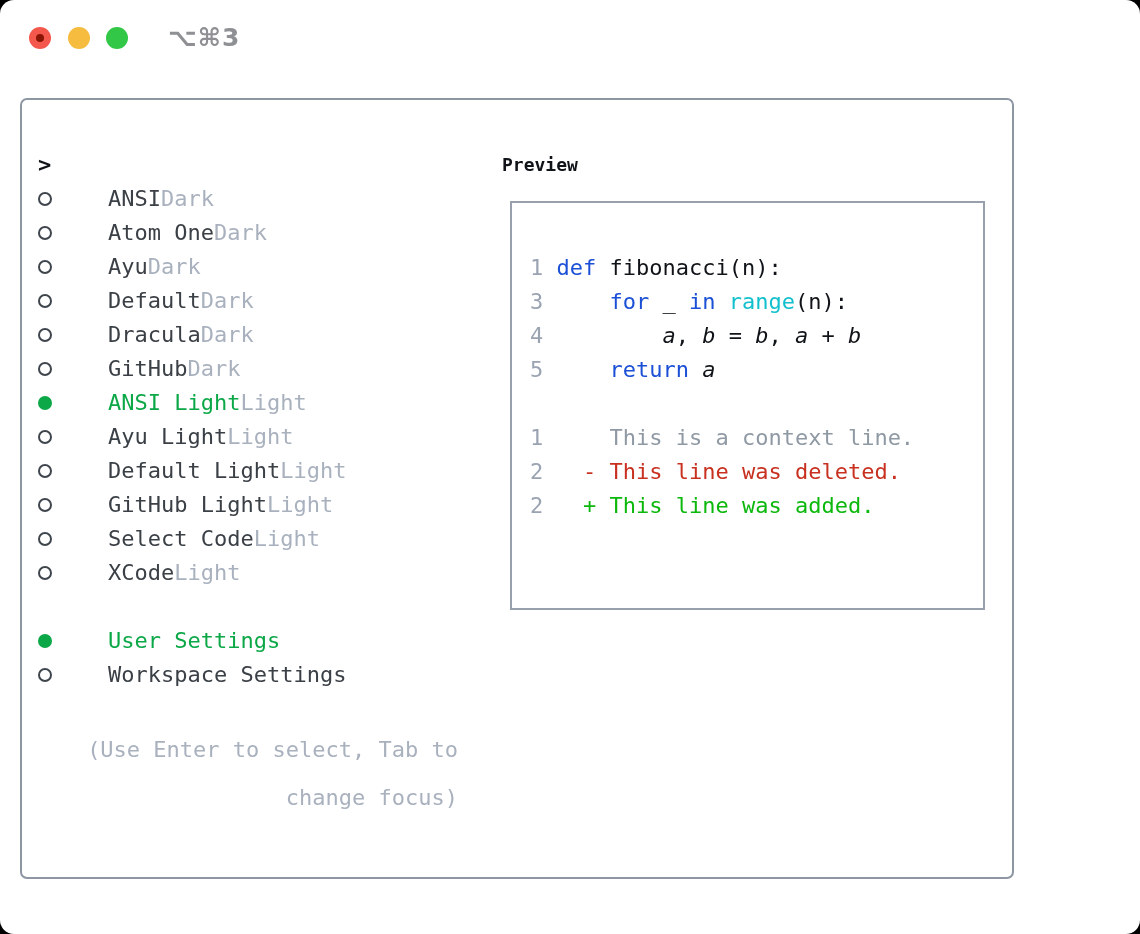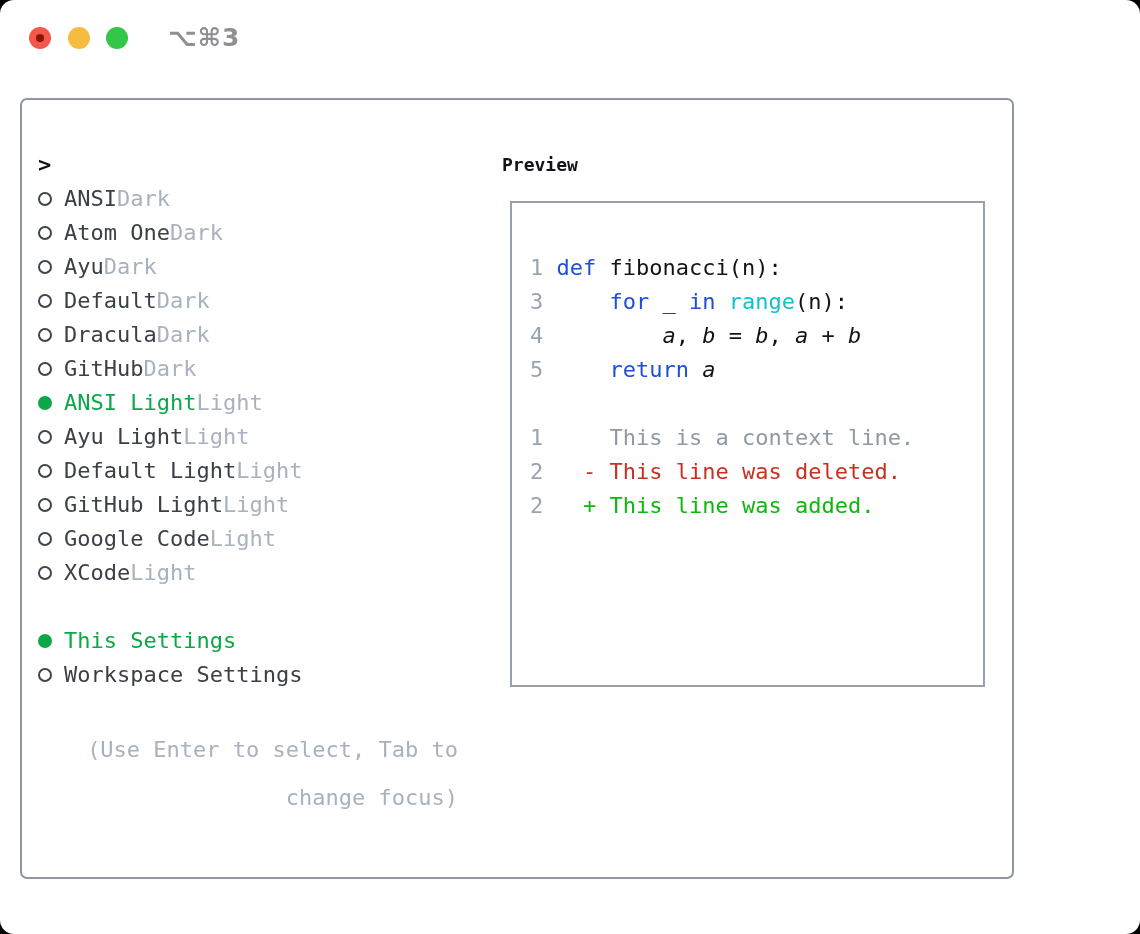--- a/index.html
+++ b/index.html
@@ -49,32 +49,32 @@
     position:absolute;left:16px;top:48px;width:440px;
     font-size:22px;line-height:34px;color:var(--text-dark);
   }
   .row{height:34px;display:flex;align-items:center;white-space:pre;}
   .mk{width:14px;height:14px;border-radius:50%;box-sizing:border-box;margin-right:12px;flex:none;}
   .mk.off{border:2px solid #3f454d;}
   .mk.on{background:var(--green-ui);}
   .hdr{color:var(--text-black);font-weight:bold;}
   .hdr-plain{color:var(--text-black);}
   .indent{padding-left:26px;}
-  .name{color:var(--text-dark);}
+  .name{color:var(--text-dark);margin-left:44px;}
   .name.sel{color:var(--green-ui);}
   .tag{color:var(--gray-tag);}
   .spacer{height:34px;}
   .hint{width:420px;color:var(--gray-hint);line-height:48px;white-space:normal;text-align:right;}
   
   .preview-label{
     position:absolute;left:480px;top:48px;font-size:18px;line-height:34px;
     font-weight:bold;color:var(--text-black);
   }
   .preview-box{
-    position:absolute;left:488px;top:101px;width:475px;height:486px;
+    position:absolute;left:488px;top:101px;width:475px;height:409px;
     border:2px solid #97a0ab;box-sizing:border-box;background:#fff;overflow:hidden;
   }
   .code{padding:48px 0 0 18px;font-size:22px;line-height:34px;color:var(--text-black);}
   .code-line{white-space:pre;height:34px;}
   .g{color:var(--gray-gutter);}
   .kw{color:var(--blue-kw);}
   .bi{color:var(--cyan-builtin);}
   .nm{color:var(--green-code);}
   .vr{font-style:italic;color:var(--text-black);}
   .cx{color:var(--gray-ctx);}
@@ -105,29 +105,29 @@
           <div class="row"><span class="mk off"></span><span class="name">ANSI</span> <span class="tag">Dark</span></div>
           <div class="row"><span class="mk off"></span><span class="name">Atom One</span> <span class="tag">Dark</span></div>
           <div class="row"><span class="mk off"></span><span class="name">Ayu</span> <span class="tag">Dark</span></div>
           <div class="row"><span class="mk off"></span><span class="name">Default</span> <span class="tag">Dark</span></div>
           <div class="row"><span class="mk off"></span><span class="name">Dracula</span> <span class="tag">Dark</span></div>
           <div class="row"><span class="mk off"></span><span class="name">GitHub</span> <span class="tag">Dark</span></div>
           <div class="row"><span class="mk on"></span><span class="name sel">ANSI Light</span> <span class="tag">Light</span></div>
           <div class="row"><span class="mk off"></span><span class="name">Ayu Light</span> <span class="tag">Light</span></div>
           <div class="row"><span class="mk off"></span><span class="name">Default Light</span> <span class="tag">Light</span></div>
           <div class="row"><span class="mk off"></span><span class="name">GitHub Light</span> <span class="tag">Light</span></div>
-          <div class="row"><span class="mk off"></span><span class="name">Google Code</span> <span class="tag">Light</span></div>
+          <div class="row"><span class="mk off"></span><span class="name">Select Code</span> <span class="tag">Light</span></div>
           <div class="row"><span class="mk off"></span><span class="name">XCode</span> <span class="tag">Light</span></div>
         </div>
 
       <div class="spacer"></div>
 
 
       <div id="apply-list">
-          <div class="row"><span class="mk on"></span><span class="name sel">This Settings</span></div>
+          <div class="row"><span class="mk on"></span><span class="name sel">User Settings</span></div>
           <div class="row"><span class="mk off"></span><span class="name">Workspace Settings</span></div>
         </div>
 
       <div class="spacer"></div>
 
       <div class="hint">(Use Enter to select, Tab to change focus)</div>
     </div>
 
     <div class="preview-label">Preview</div>
 

